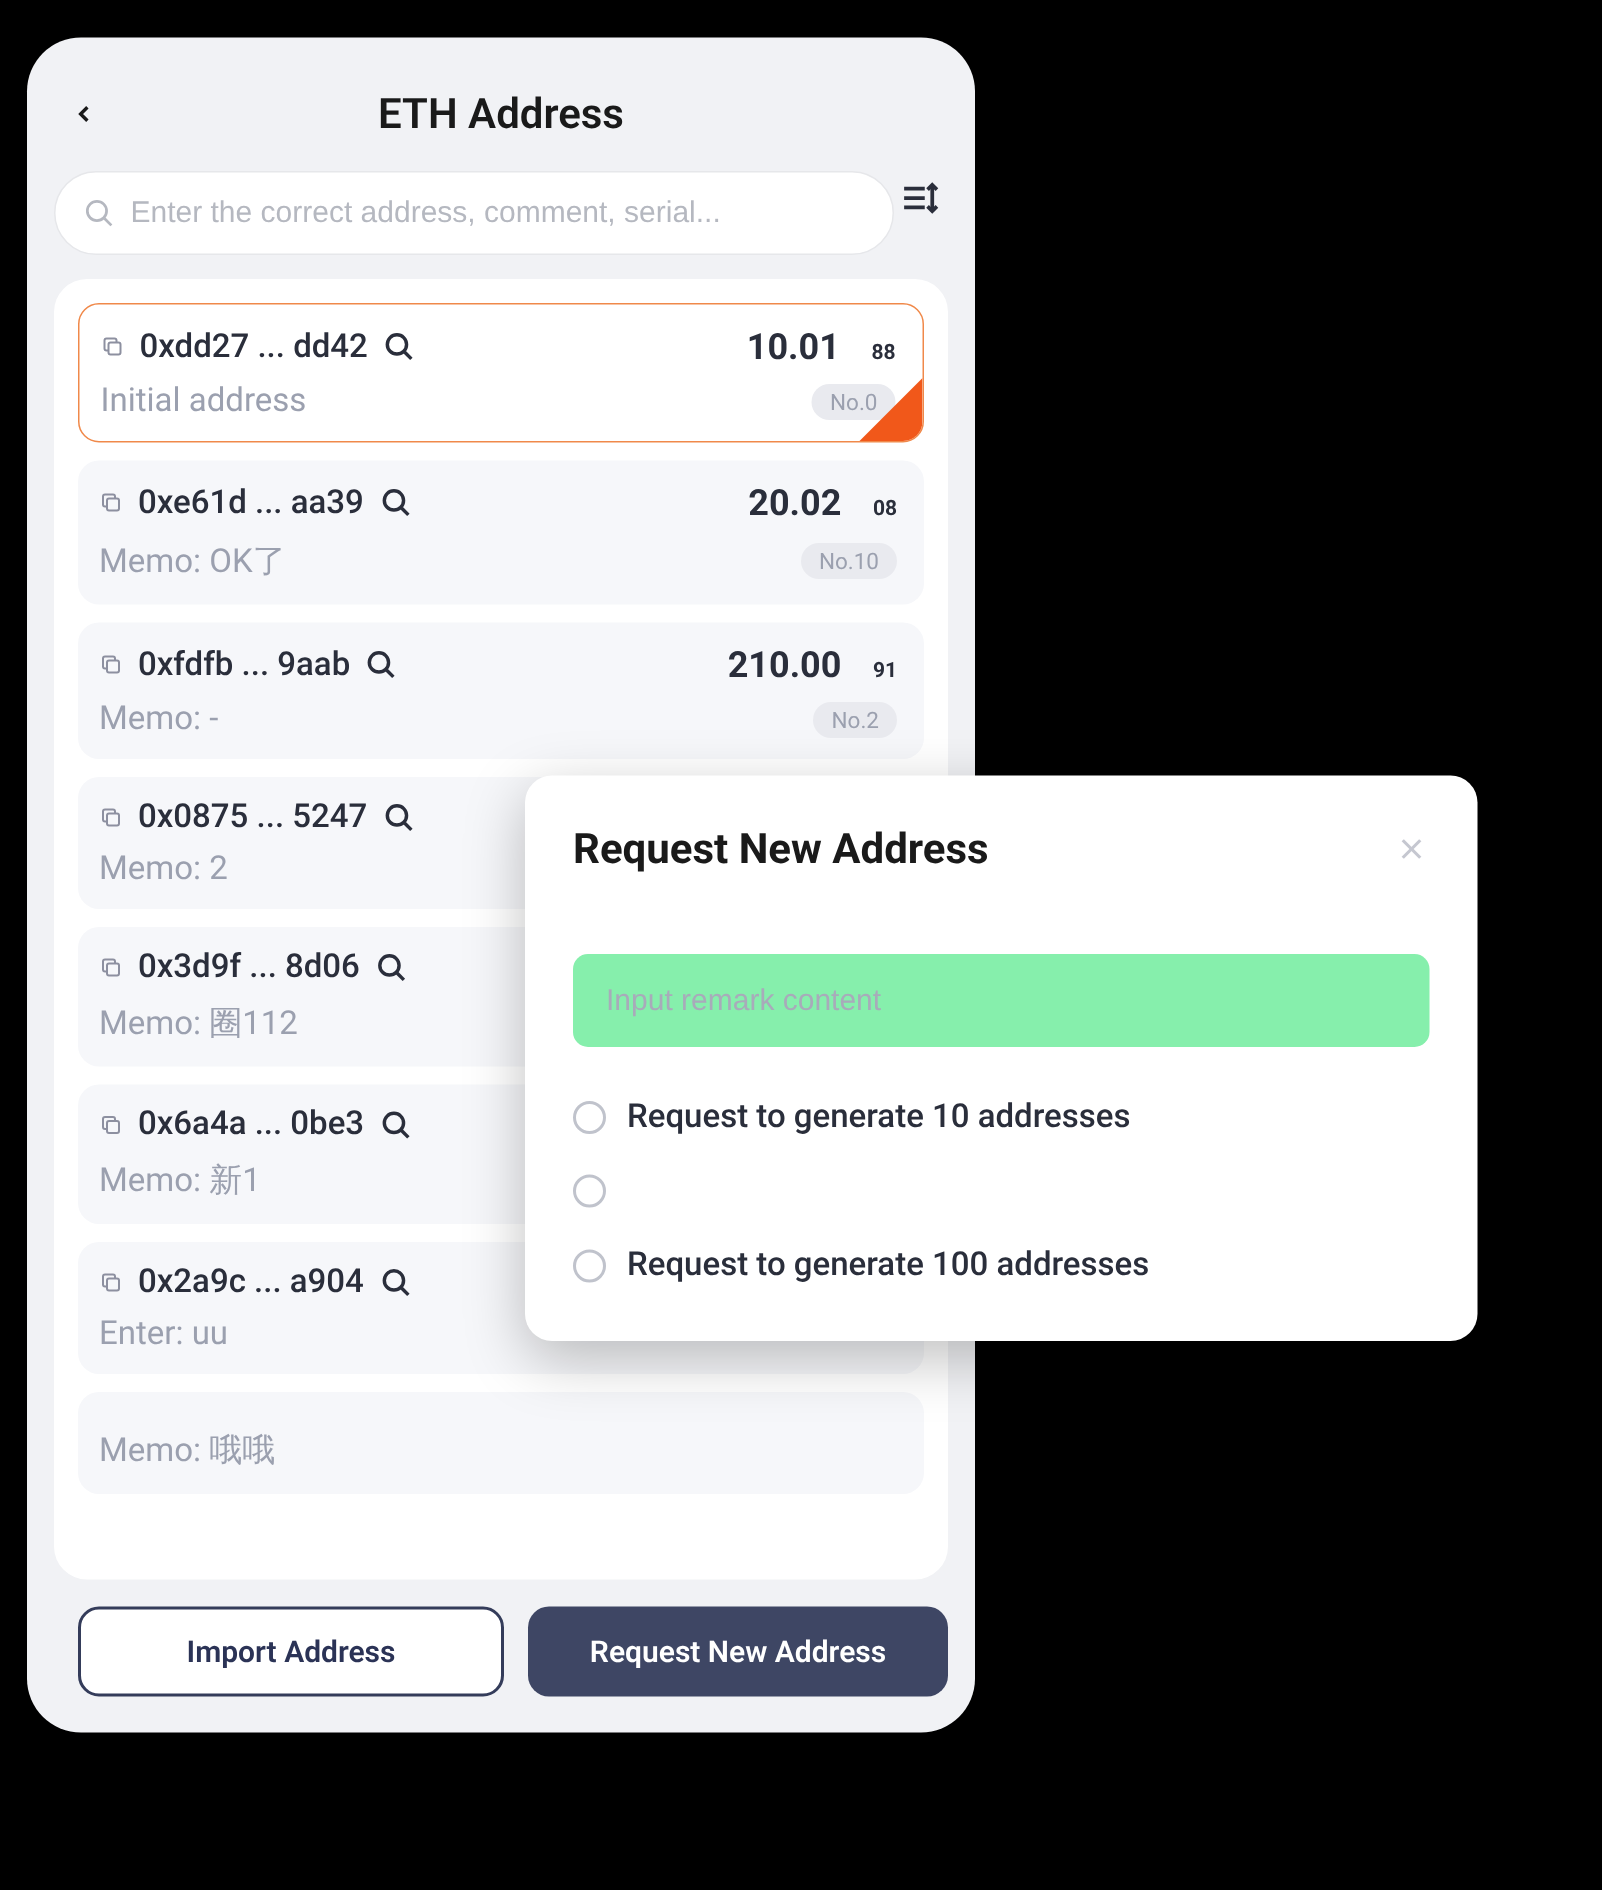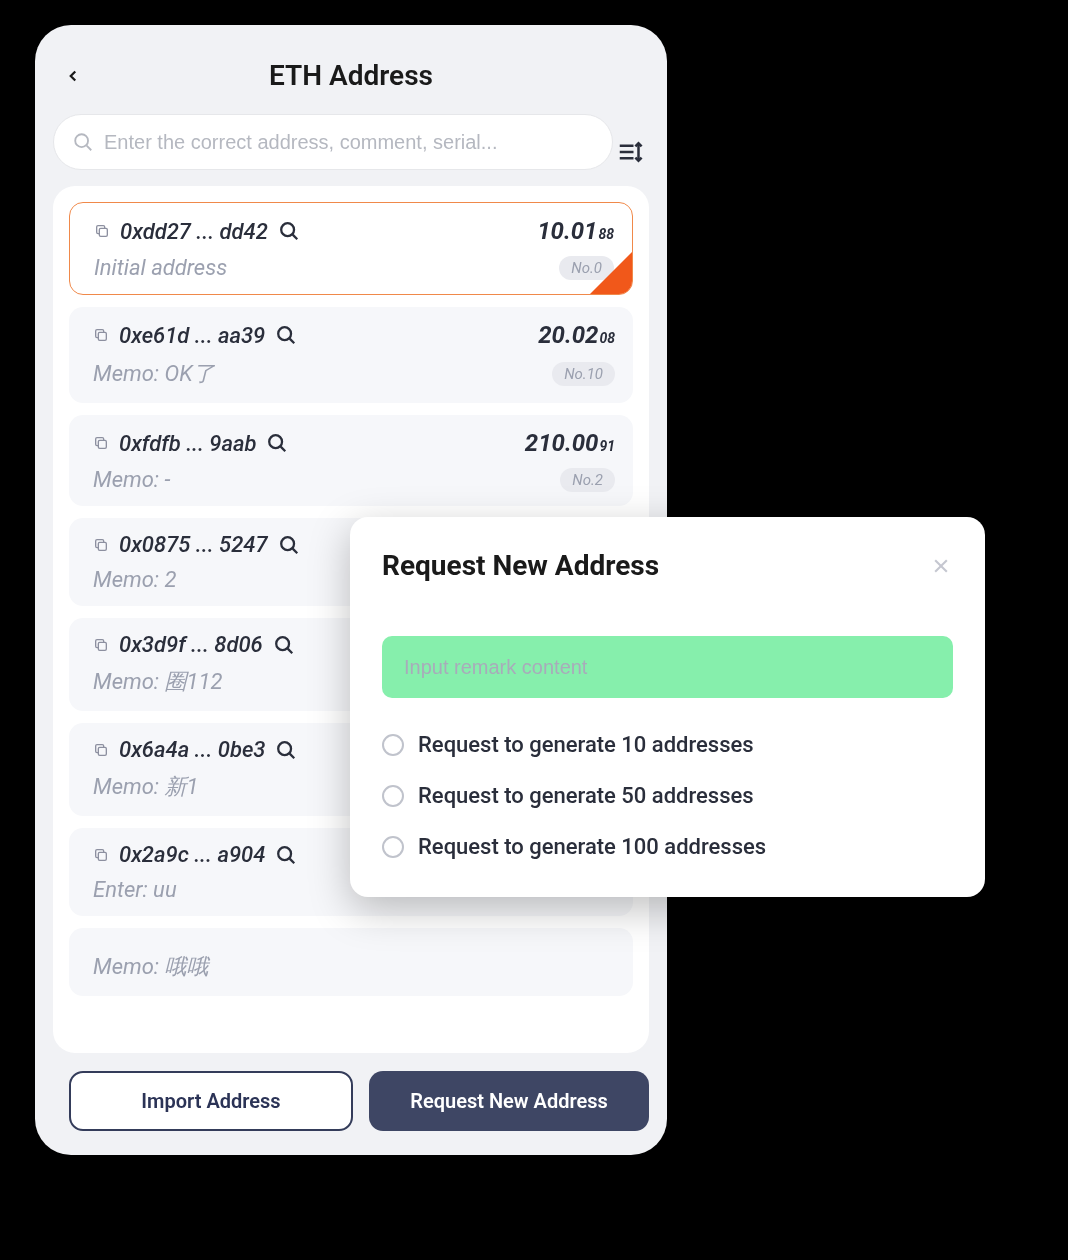--- a/index.html
+++ b/index.html
@@ -6,21 +6,21 @@
 body {
   font-family: -apple-system, BlinkMacSystemFont, "Segoe UI", Roboto, Helvetica, Arial, sans-serif;
   background: #000;
   width: 1068px;
   height: 1260px;
   position: relative;
   overflow: hidden;
 }
 .phone-frame {
   position: absolute;
-  left: 35px;
+  left: 18px;
   top: 25px;
   width: 632px;
   height: 1130px;
   background: #f1f2f5;
   border-radius: 36px;
   box-shadow: 0 8px 32px rgba(0,0,0,0.3);
   padding: 18px 18px 0 18px;
   display: flex;
   flex-direction: column;
 }
@@ -42,21 +42,21 @@
 .back-btn svg { stroke: #1a1a1a; }
 .header-title {
   flex: 1;
   text-align: center;
   font-size: 28px;
   font-weight: 600;
   color: #1a1a1a;
 }
 .search-row {
   display: flex;
-  align-items: flex-end;
+  align-items: flex-start;
   padding: 0 0 16px 0;
 }
 .search-box {
   flex: 1;
   background: #fff;
   border: 1px solid #e6e7ea;
   border-radius: 28px;
   height: 56px;
   display: flex;
   align-items: center;
@@ -87,24 +87,23 @@
   padding: 16px 16px;
   flex: 1;
   overflow: hidden;
   display: flex;
   flex-direction: column;
   gap: 12px;
 }
 .addr-card {
   background: #f6f7fa;
   border-radius: 14px;
-  padding: 14px 18px 14px 24px;
+  padding: 14px 18px 14px 14px;
   position: relative;
   overflow: hidden;
-  font-style: italic;
 }
 .addr-card.selected {
   background: #fff;
   border: 1.5px solid #f0894a;
 }
 .addr-card.selected .corner {
   position: absolute;
   right: 0;
   bottom: 0;
   width: 0;
@@ -127,20 +126,21 @@
 }
 .view-icon { width: 22px; height: 22px; flex-shrink: 0; }
 .view-icon svg { stroke: #2a2e3b; fill: none; }
 .spacer { flex: 1; }
 .balance {
   font-size: 24px;
   font-weight: 700;
   color: #2a2e3b;
   display: flex;
   align-items: baseline;
+  gap: 20px;
 }
 .balance-dec { font-size: 14px; font-weight: 700; color: #2a2e3b; margin-left: 1px; }
 .addr-row2 {
   display: flex;
   align-items: center;
   margin-top: 10px;
 }
 .memo-text {
   font-size: 22px;
   color: #9ba0af;
@@ -449,20 +449,19 @@
   </div>
   <div class="options" id="opt-list">
 
       <input class="remark-input" placeholder="Input remark content" style="">
       <div class="option-row">
         <div class="radio"></div>
         <span class="option-label">Request to generate 10 addresses</span>
       </div>
       <div class="option-row">
         <div class="radio"></div>
-        <span class="option-label">Request to generate 50 addresses</span>
       </div>
       <div class="option-row">
         <div class="radio"></div>
         <span class="option-label">Request to generate 100 addresses</span>
       </div>
     </div>
 </div>
 
 </body></html>

